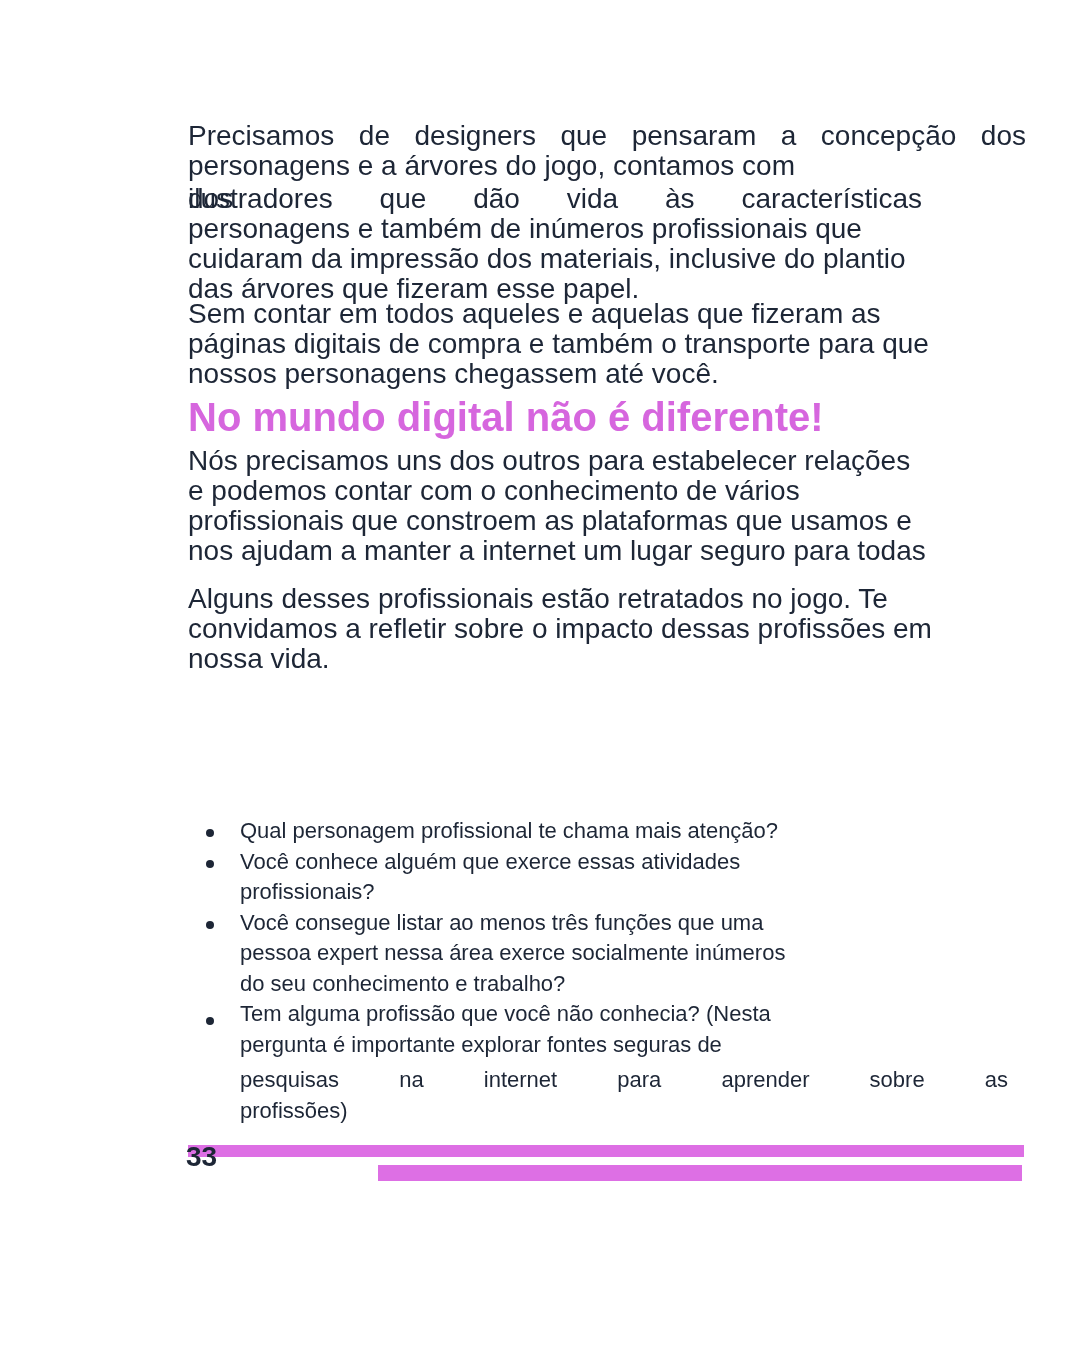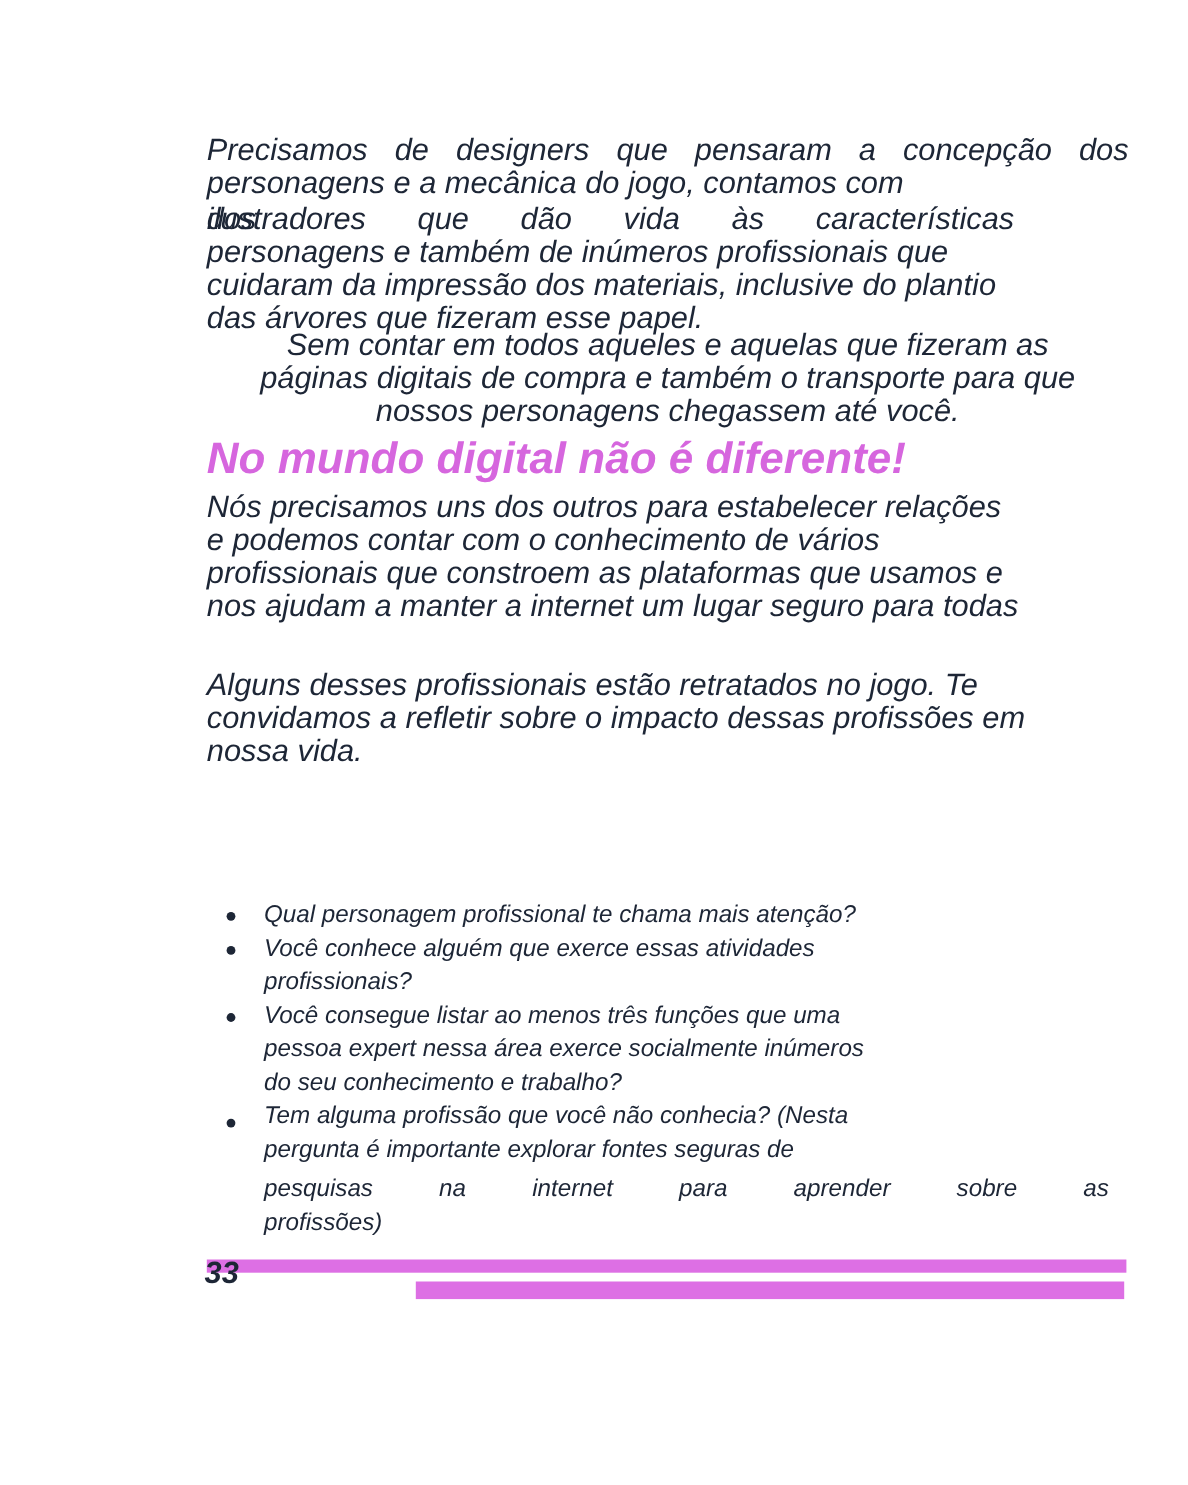--- a/index.html
+++ b/index.html
@@ -4,34 +4,33 @@
 <style>
   html,body{margin:0;padding:0;background:#ffffff;}
   .page{
     position:relative;
     width:1080px;
     height:1346px;
     background:var(--bg,#ffffff);
     font-family:"Liberation Sans",sans-serif;
     color:var(--text,#1d2636);
     overflow:hidden;
-    font-style:italic;
   }
   .para{
     position:absolute;
     left:188px;
     width:838px;
     font-size:28px;
     line-height:30px;
   }
   #b-para1{top:121px;}
   #b-para2{top:184px;}
-  #b-para3{top:299px;text-align:center;}
+  #b-para3{top:299px;}
   #b-para4{top:446px;}
-  #b-para5{top:608px;}
+  #b-para5{top:584px;}
   .line{position:relative;white-space:nowrap;}
   .line.fit{
     white-space:normal;
     text-align:justify;
     text-align-last:justify;
   }
   .line.narrow{width:734px;}
   .line.gap{margin-top:5px;}
   .ov{position:absolute;left:0;top:0;}
   .heading{
@@ -80,21 +79,21 @@
     color:var(--text,#1d2636);
   }
 </style>
 </head>
 <body>
 
 <div class="page">
 
   <div class="para" id="b-para1">
       <div class="line fit">Precisamos de designers que pensaram a concepção dos</div>
-      <div class="line">personagens e a mecânica do jogo, contamos com</div>
+      <div class="line">personagens e a árvores do jogo, contamos com</div>
     </div>
 
   <div class="para" id="b-para2">
       <div class="line fit narrow">ilustradores que dão vida às características<span class="ov">dos</span></div>
       <div class="line">personagens e também de inúmeros profissionais que</div>
       <div class="line">cuidaram da impressão dos materiais, inclusive do plantio</div>
       <div class="line">das árvores que fizeram esse papel.</div>
     </div>
 
   <div class="para" id="b-para3">

